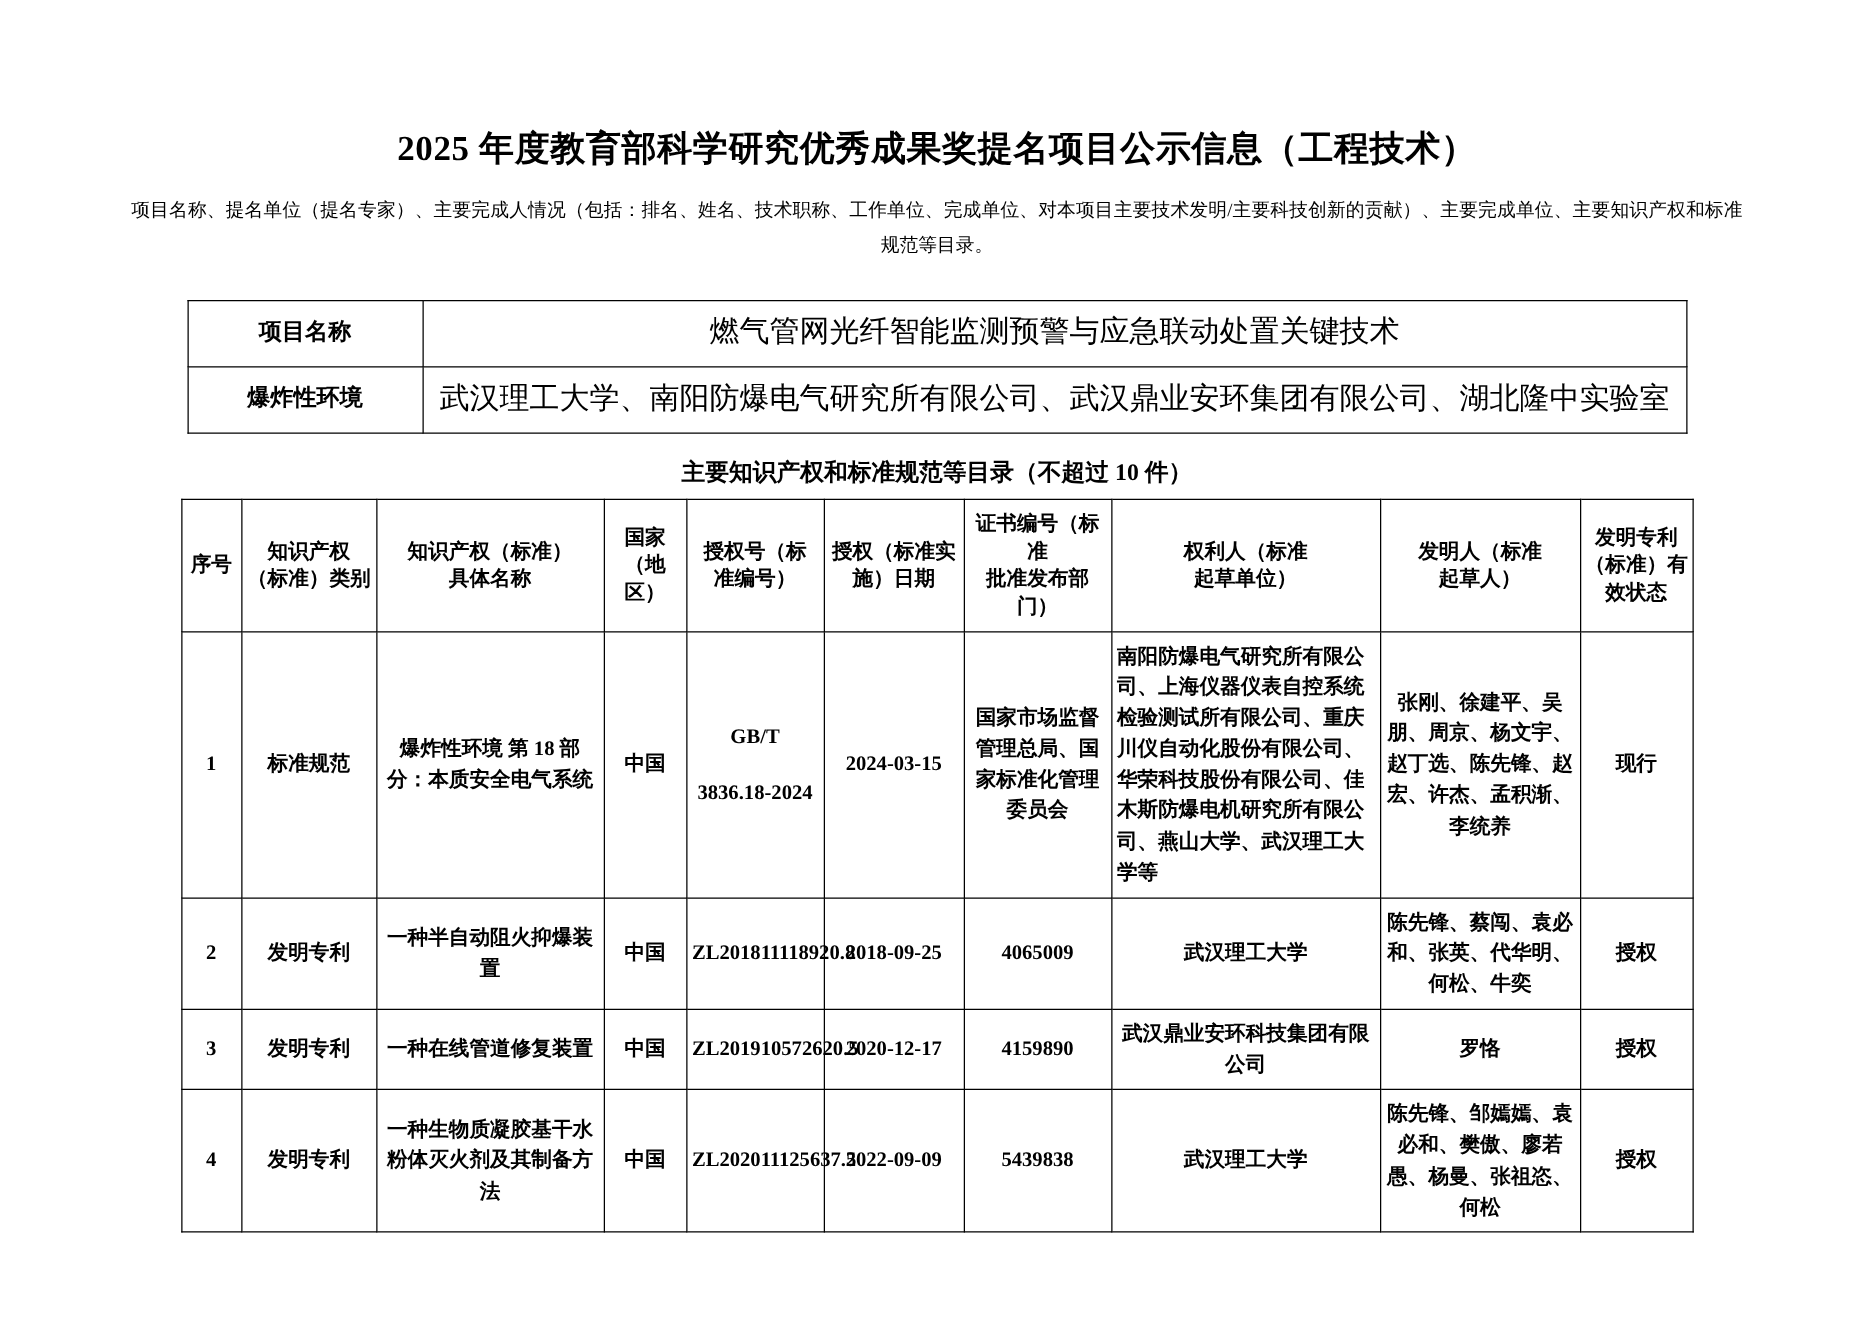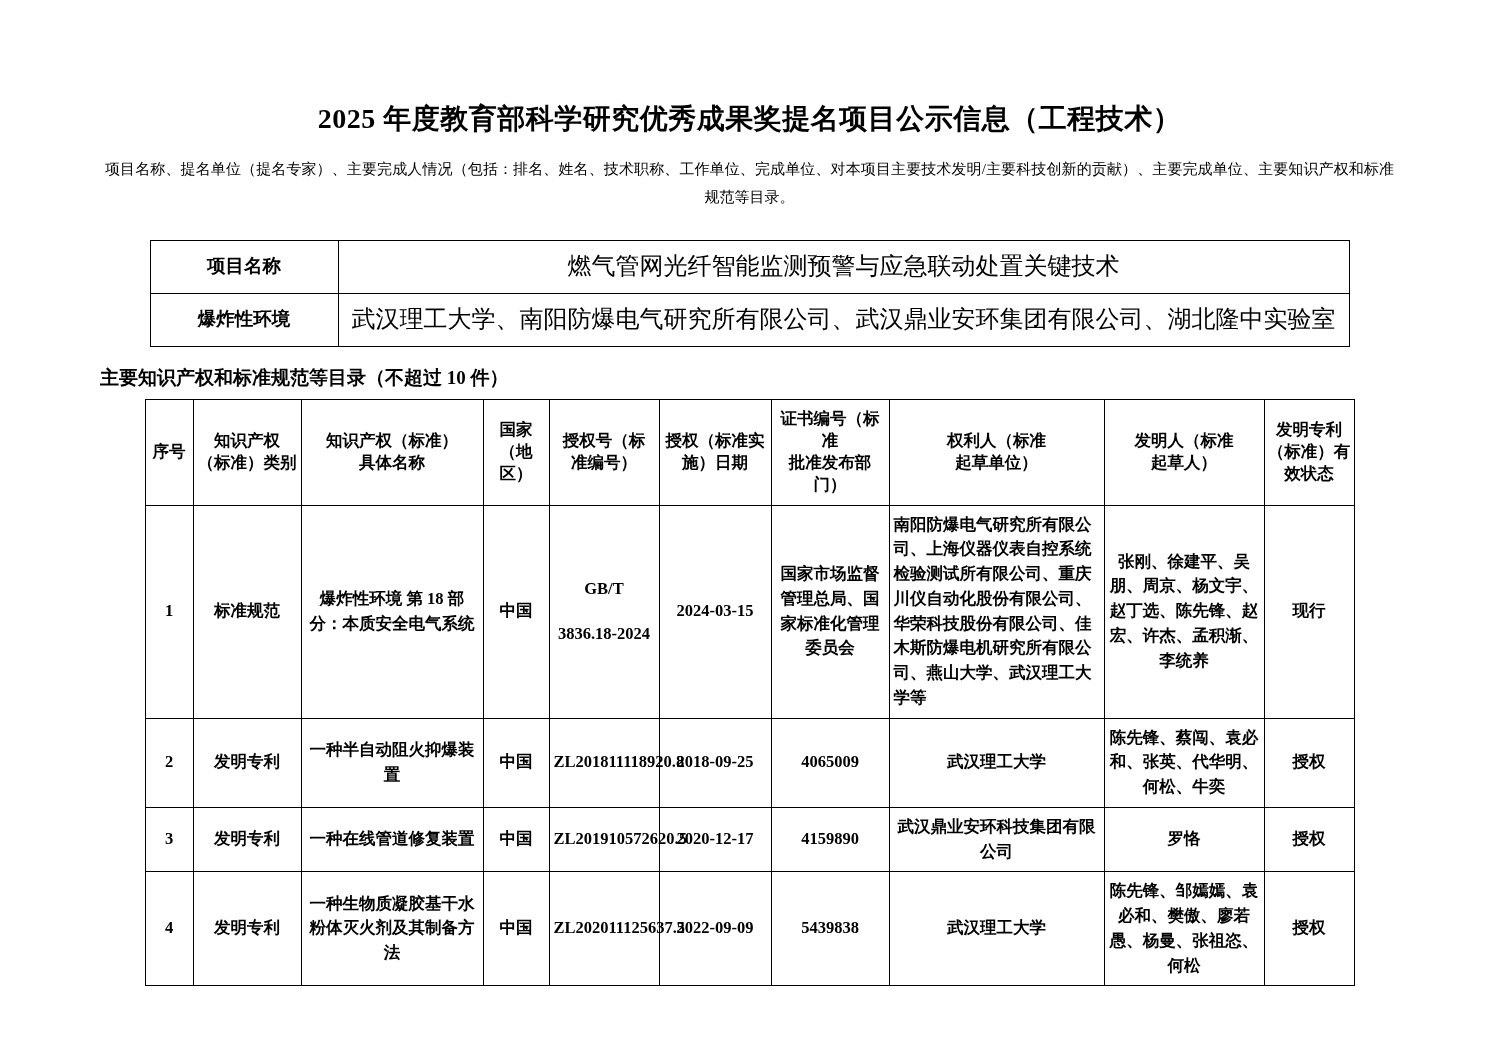--- a/index.html
+++ b/index.html
@@ -60,21 +60,21 @@
     width: 175px;
     font-weight: bold;
     font-size: 18.5px;
     height: 44px;
   }
   .info-table td.value {
     font-size: 24px;
     height: 44px;
   }
   .ip-heading {
-    text-align: left;
+    text-align: center;
     font-size: 19px;
     font-weight: bold;
     margin: 18px 0 8px 0;
   }
   .ip-table th {
     font-weight: bold;
     font-size: 16.5px;
     line-height: 1.35;
     padding: 8px 3px;
   }

